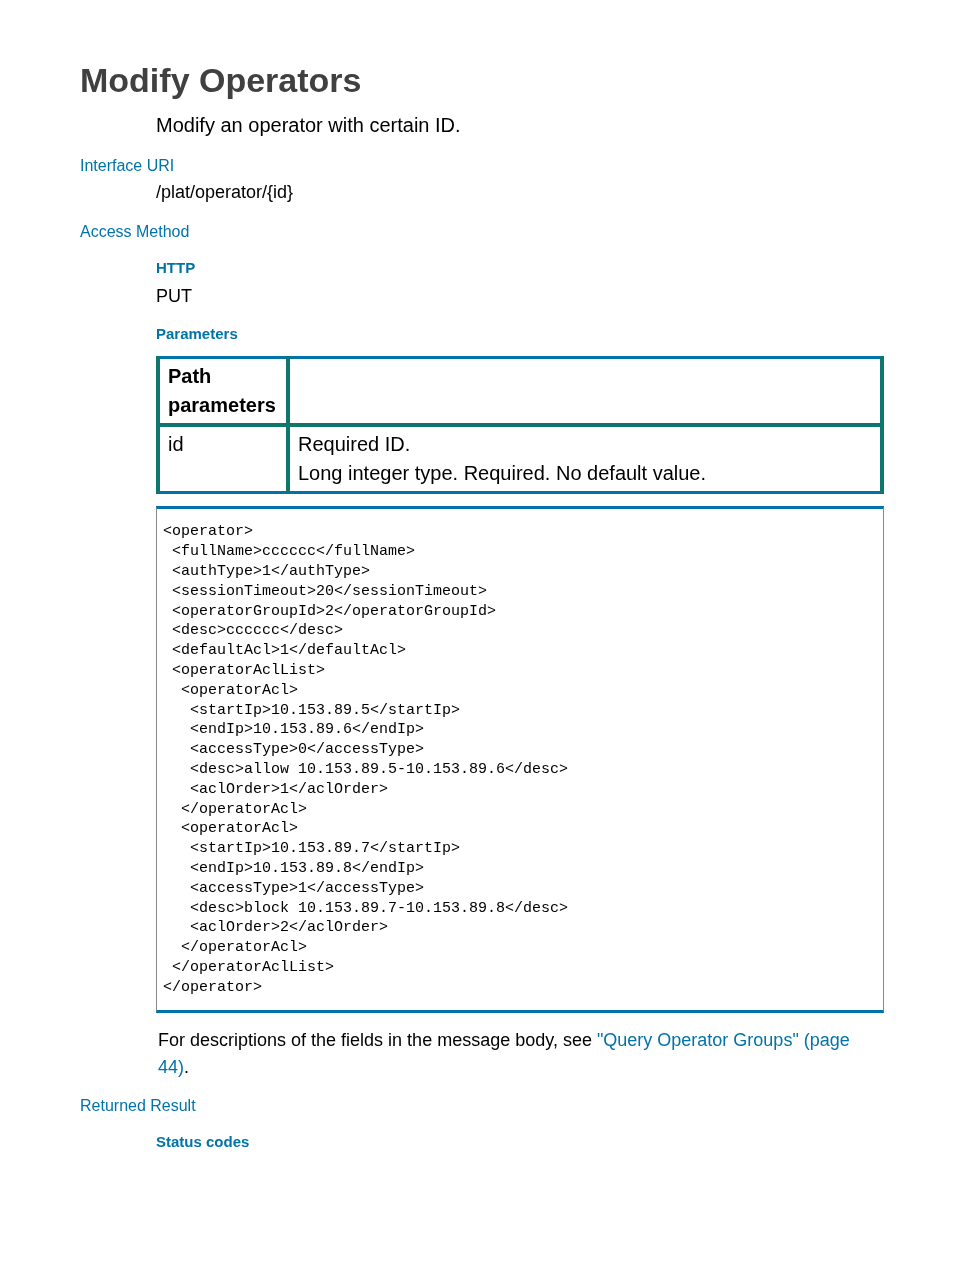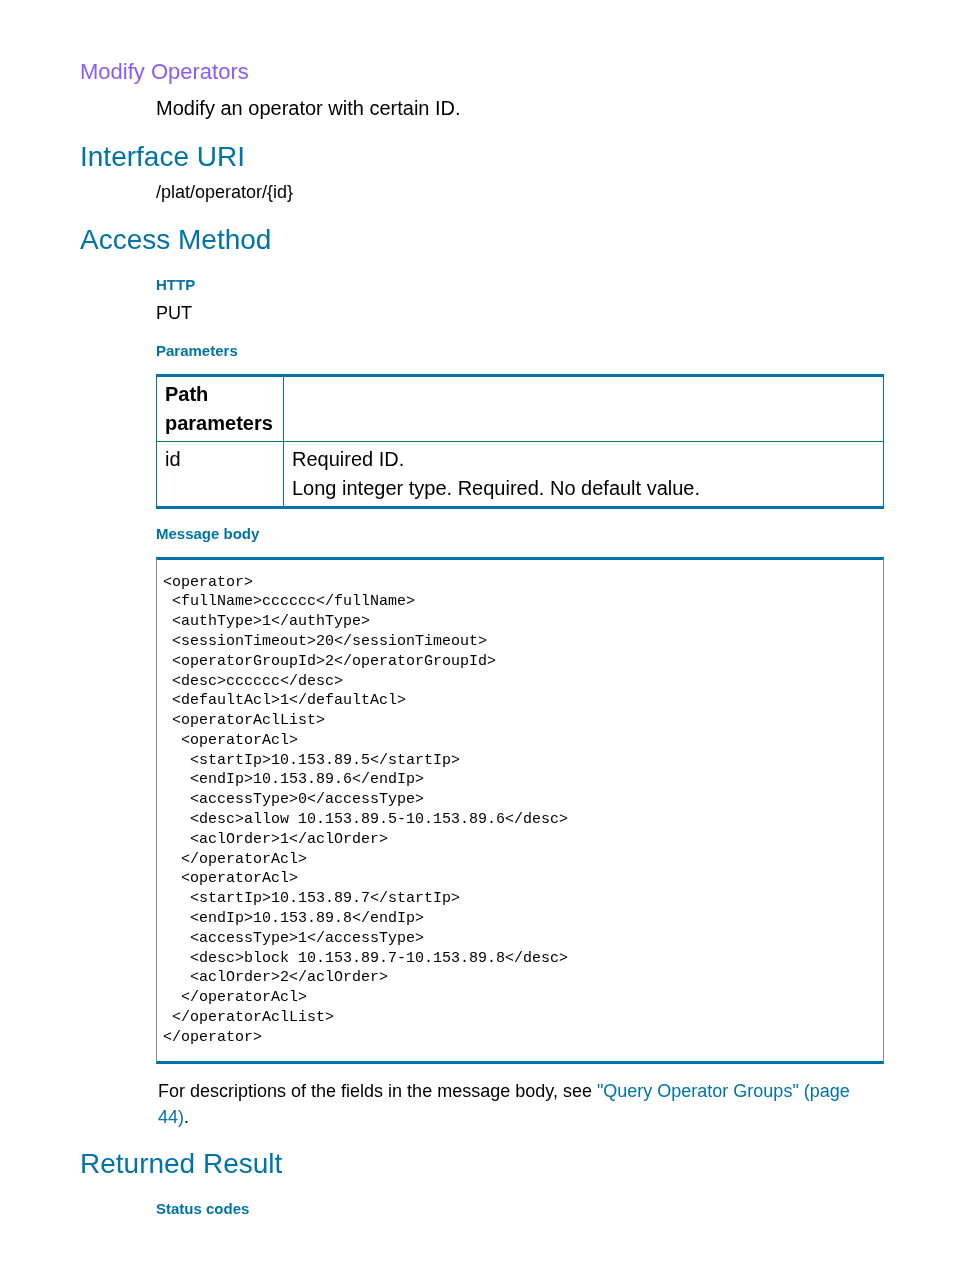--- a/index.html
+++ b/index.html
@@ -12,31 +12,31 @@
     font-size: 17px;
     line-height: 1.45;
   }
   .page {
     padding: 56px 70px 40px 80px;
     box-sizing: border-box;
     min-height: 1271px;
     position: relative;
   }
   h1.title {
-    font-size: 22px;
-    font-weight: 400;
-    color: #8b5cf6;
+    font-size: 34px;
+    font-weight: 700;
+    color: #404040;
     margin: 0 0 6px 0;
   }
   .intro {
     margin: 0 0 8px 76px;
     font-size: 20px;
   }
   h2.sec {
-    font-size: 28px;
+    font-size: 16px;
     font-weight: 400;
     color: #0073a8;
     margin: 14px 0 2px 0;
   }
   .sub1 {
     margin-left: 76px;
   }
   h3.sub {
     font-size: 15px;
     font-weight: 700;
@@ -48,21 +48,21 @@
     font-size: 18px;
   }
 
   table.params {
     border-collapse: collapse;
     width: 100%;
     margin: 12px 0 10px 0;
     font-size: 20px;
   }
   table.params th, table.params td {
-    border: 1px solid #0f766e;
+    border: 4px solid #0f766e;
     padding: 3px 8px;
     text-align: left;
     vertical-align: top;
   }
   table.params .toprow th {
     border-top: 3px solid #0073a8;
   }
   table.params tr:last-child td {
     border-bottom: 3px solid #0073a8;
   }
@@ -148,21 +148,20 @@
       <tr>
         <td>id</td>
         <td>
           <span class="desc-line1">Required ID.</span>
           <span class="desc-line2">Long integer type. Required. No default value.</span>
         </td>
       </tr>
     </tbody>
       </table>
 
-    <h3 class="sub">Message body</h3>
     <pre class="codeblock">&lt;operator&gt;
  &lt;fullName&gt;cccccc&lt;/fullName&gt;
  &lt;authType&gt;1&lt;/authType&gt;
  &lt;sessionTimeout&gt;20&lt;/sessionTimeout&gt;
  &lt;operatorGroupId&gt;2&lt;/operatorGroupId&gt;
  &lt;desc&gt;cccccc&lt;/desc&gt;
  &lt;defaultAcl&gt;1&lt;/defaultAcl&gt;
  &lt;operatorAclList&gt;
   &lt;operatorAcl&gt;
    &lt;startIp&gt;10.153.89.5&lt;/startIp&gt;

